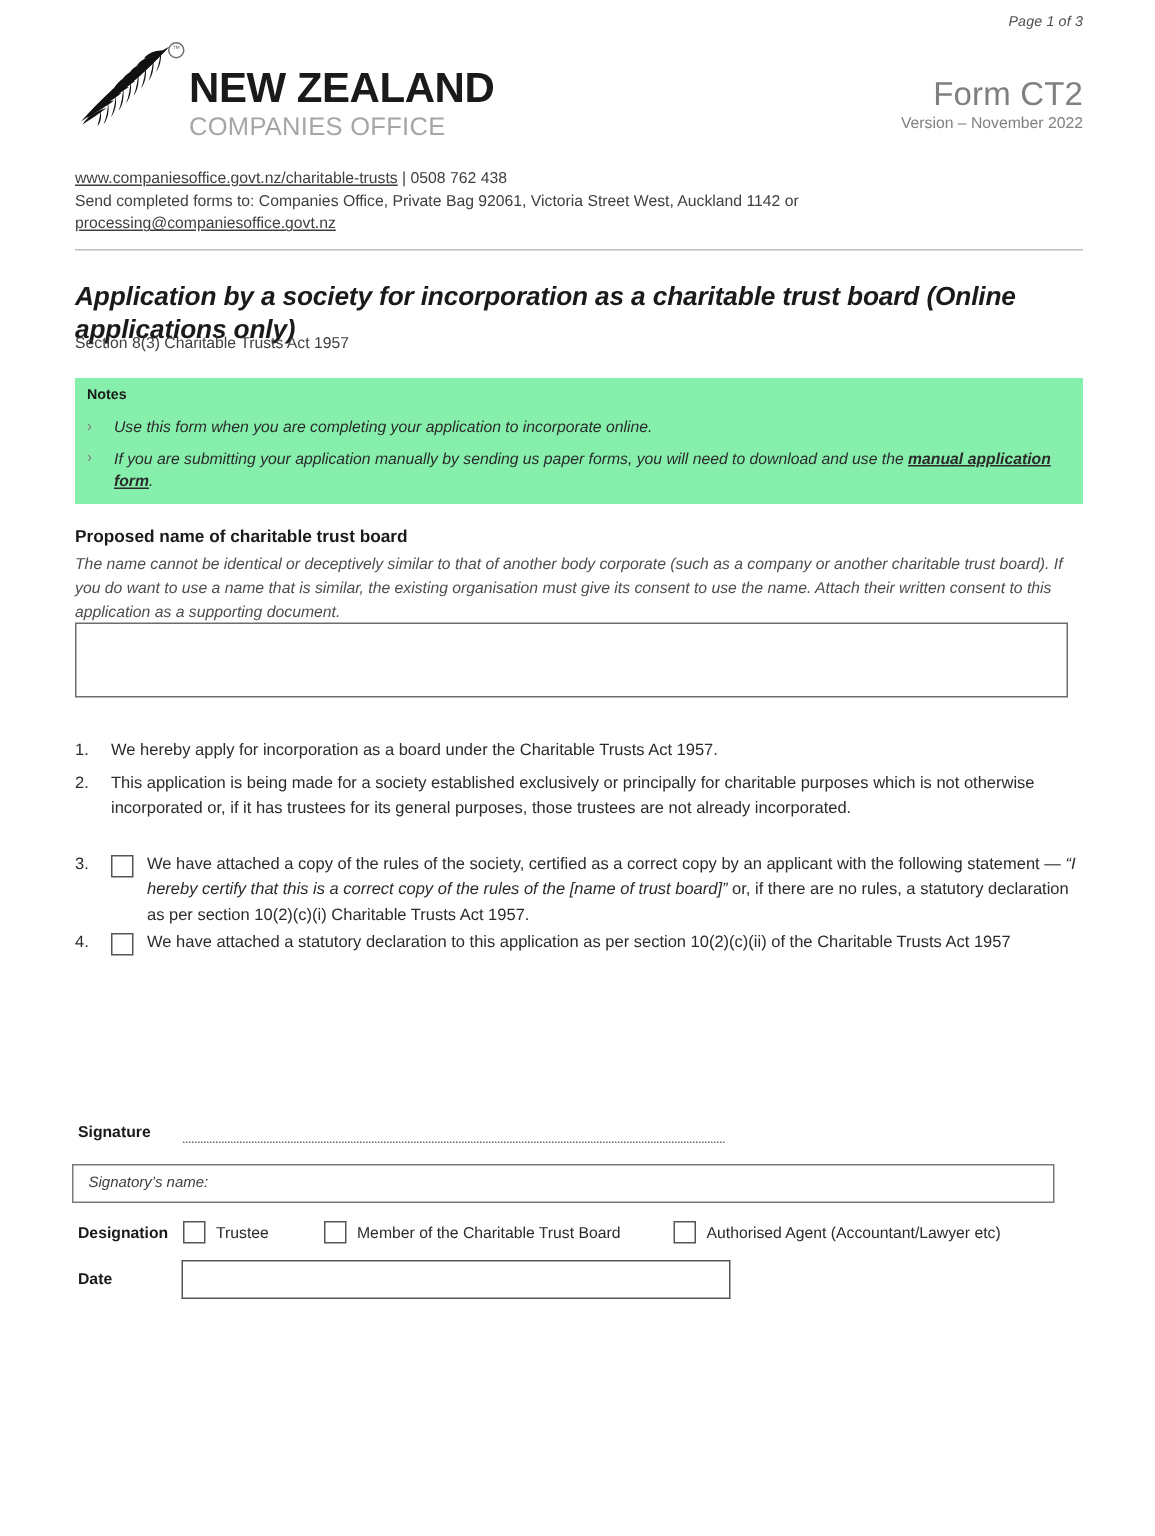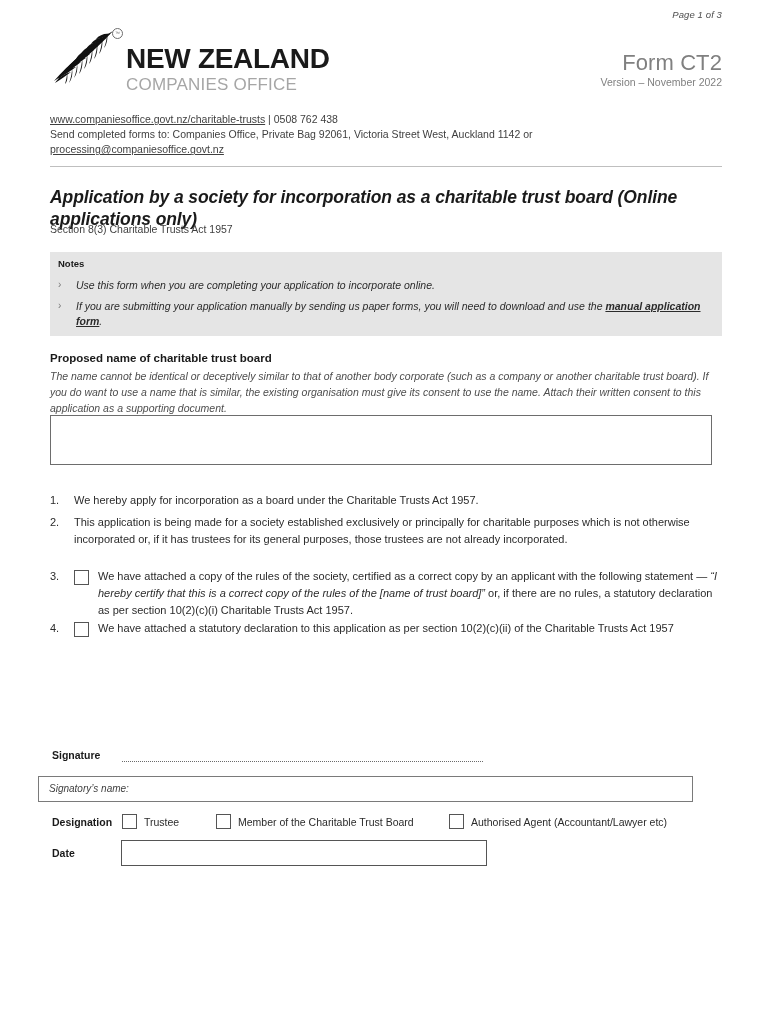--- a/index.html
+++ b/index.html
@@ -140,21 +140,21 @@
     color: #3f3f3f;
   }
 
   
   .notes-box {
     position: absolute;
     left: 50px;
     top: 252px;
     width: 672px;
     height: 84px;
-    background: #e5e5e5;
+    background: #86efac;
   }
   .notes-title {
     position: absolute;
     left: 8px;
     top: 6px;
     font-size: 9.5px;
     font-weight: bold;
     color: #1a1a1a;
   }
   .note-row {
@@ -260,21 +260,21 @@
   .sig-dots {
     position: absolute;
     left: 122px;
     top: 760px;
     width: 361px;
     height: 1px;
     border-bottom: 1px dotted #6b6b6b;
   }
   .signatory-box {
     position: absolute;
-    left: 38px;
+    left: 48px;
     top: 776px;
     width: 655px;
     height: 26px;
     border: 1px solid #7a7a7a;
     box-sizing: border-box;
     background: #ffffff;
   }
   .signatory-placeholder {
     position: absolute;
     left: 10px;

